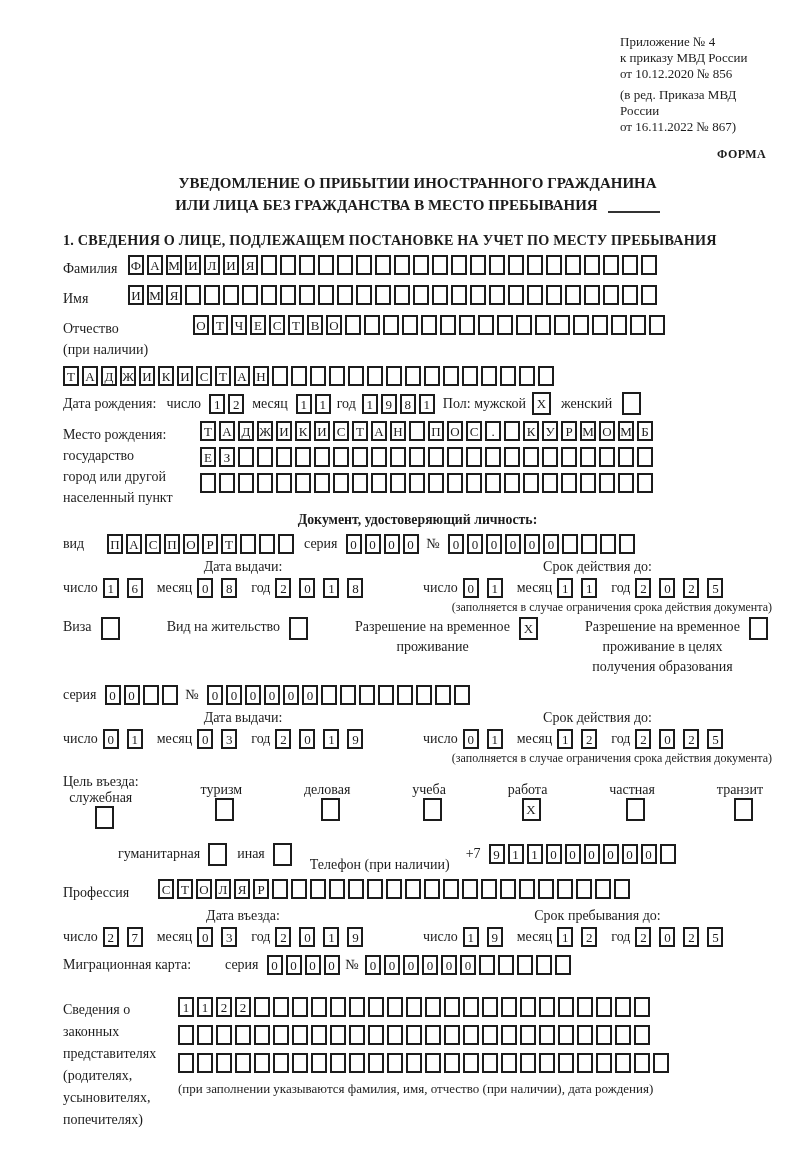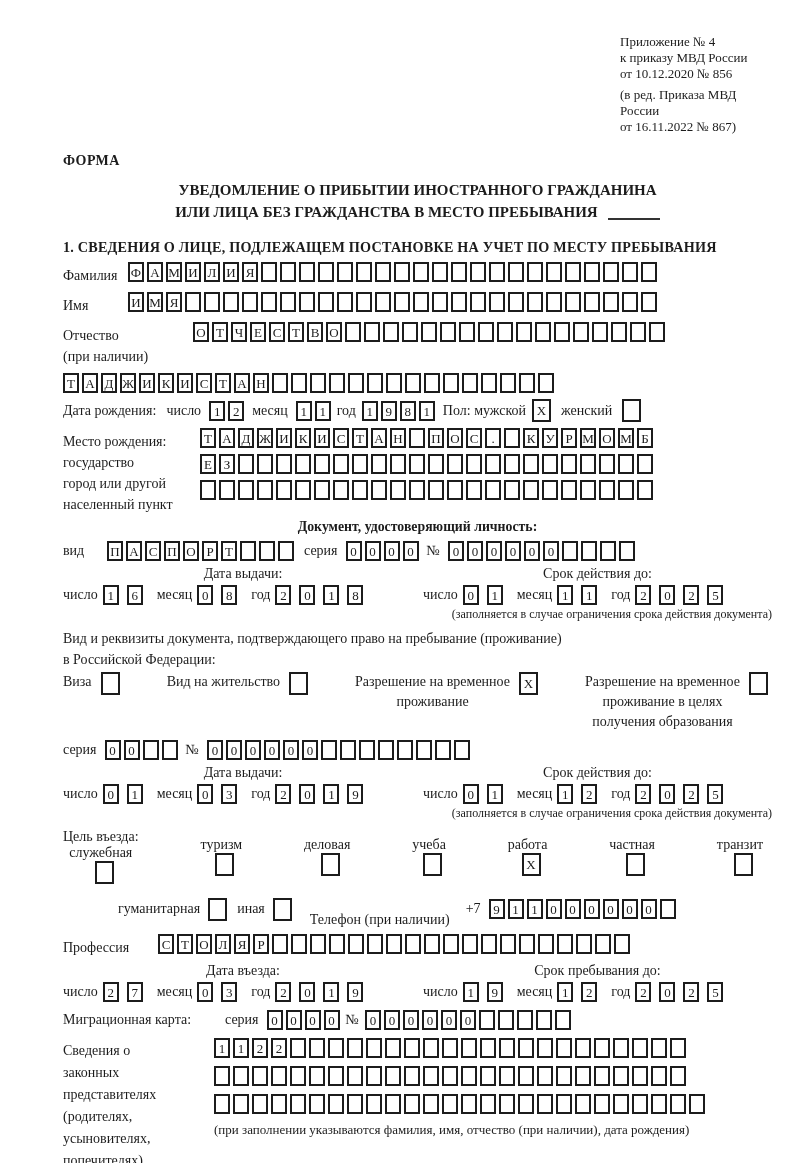--- a/index.html
+++ b/index.html
@@ -8,21 +8,21 @@
     width:800px; height:1163px; overflow:hidden;
     background:#ffffff; color:#1c1c1c;
     font-family:"Liberation Serif","DejaVu Serif",serif;
     font-size:14px;
   }
   .page { padding:34px 28px 0 63px; width:800px; }
 
   .appendix { margin-left:557px; font-size:13px; line-height:16px; }
   .appendix .gap-top { margin-top:5px; }
 
-  .forma { font-weight:bold; font-size:14px; margin-top:18px; padding-right:6px; letter-spacing:.4px; }
+  .forma { text-align:right; font-weight:bold; font-size:12px; margin-top:12px; padding-right:6px; letter-spacing:.4px; }
 
   .title { text-align:center; font-weight:bold; font-size:15px; line-height:22px; margin-top:10px; }
   .blank-line { display:inline-block; width:52px; border-bottom:2px solid #333; height:1px; margin-left:10px; transform:translateY(3px); }
 
   .section-title { font-weight:bold; font-size:14.2px; margin-top:16px; letter-spacing:.2px; }
 
   .frow { display:flex; align-items:flex-start; margin-top:6px; }
   .flabel { flex:none; padding-top:3px; line-height:21px; }
   .w65 { width:65px; } .w130 { width:130px; } .w113 { width:113px; }
   .w137 { width:137px; } .w95 { width:95px; }
@@ -59,21 +59,21 @@
   .visa-item .vlabel { line-height:20px; margin-right:9px; }
   .tcenter { text-align:center; }
 
   .purpose-row { display:flex; align-items:center; justify-content:space-between; margin-top:8px; padding-right:2px; }
   .pitem { display:flex; align-items:center;flex-direction:column; }
   .pitem .plabel { margin-right:7px; }
 
   .phone-row { display:flex; align-items:center; margin-top:6px; margin-left:55px; }
   .phone-row .plabel { margin-right:8px; }
 
-  .reps { display:flex; margin-top:8px;gap:36px; }
+  .reps { display:flex; margin-top:22px; }
   .reps .rlabel { width:115px; line-height:22px; flex:none; padding-top:2px; }
   .reps .rcol .cells { margin-bottom:8px; }
   .reps .footnote { font-size:13px; margin-top:4px; }
 </style>
 </head>
 <body>
 
 <div class="page">
 
   <div class="appendix">
@@ -423,24 +423,20 @@
             <span class="cell">2</span>
             <span class="cell">0</span>
             <span class="cell">2</span>
             <span class="cell">5</span>
           </div>
       </div>
     </div>
     <div class="note">(заполняется в случае ограничения срока действия документа)</div>
   </div>
 
-  <div class="para">
-    <div>Вид и реквизиты документа, подтверждающего право на пребывание (проживание)</div>
-    <div>в Российской Федерации:</div>
-  </div>
 
   <div class="visa-row">
     <div class="visa-item">
       <span class="vlabel">Виза</span>
       <div class="cells big">
           <span class="cell"></span>
         </div>
     </div>
     <div class="visa-item">
       <span class="vlabel">Вид на жительство</span>

